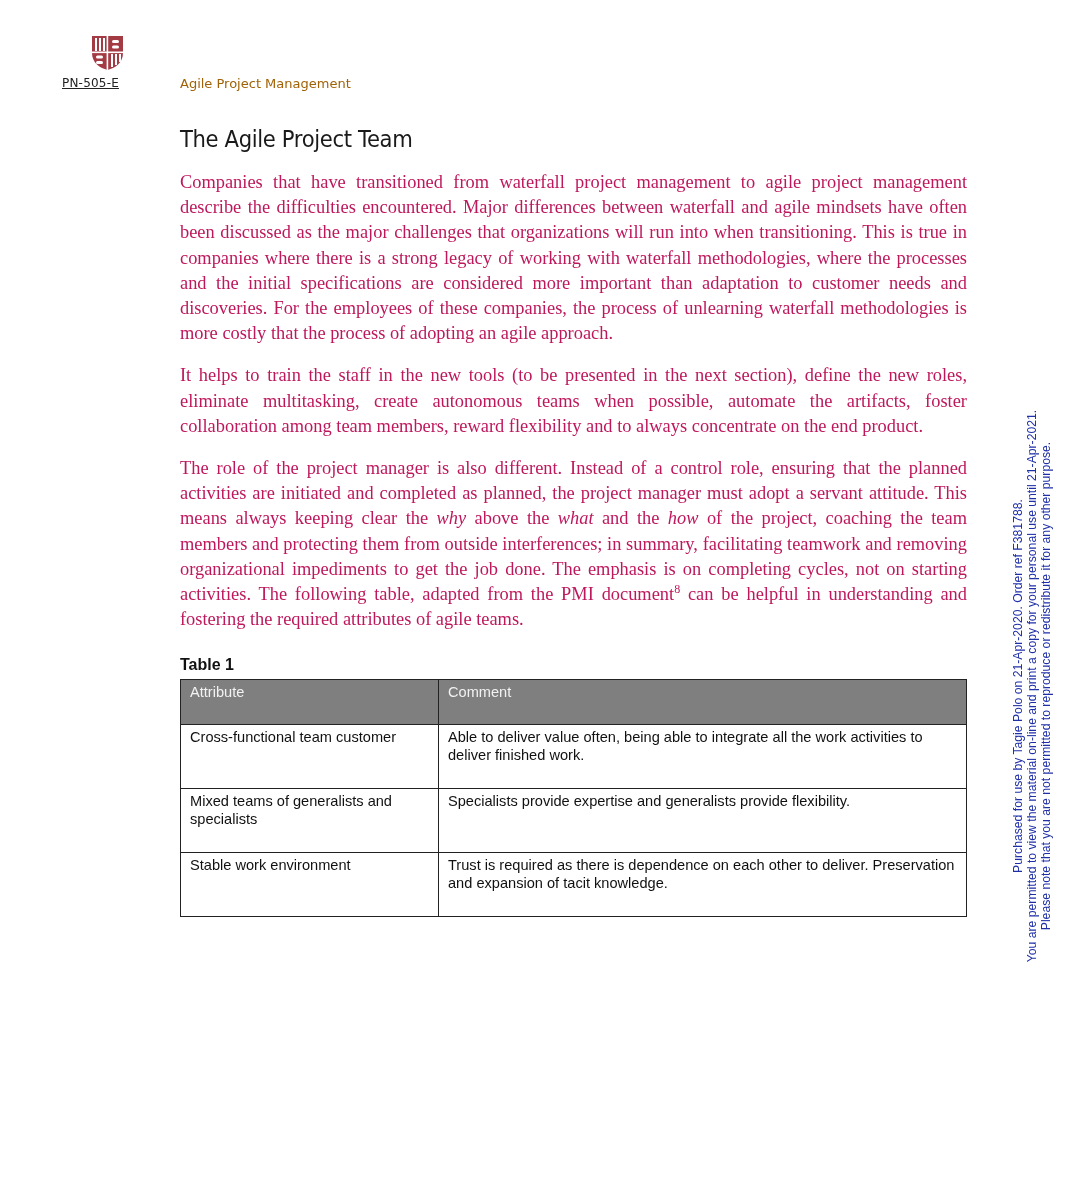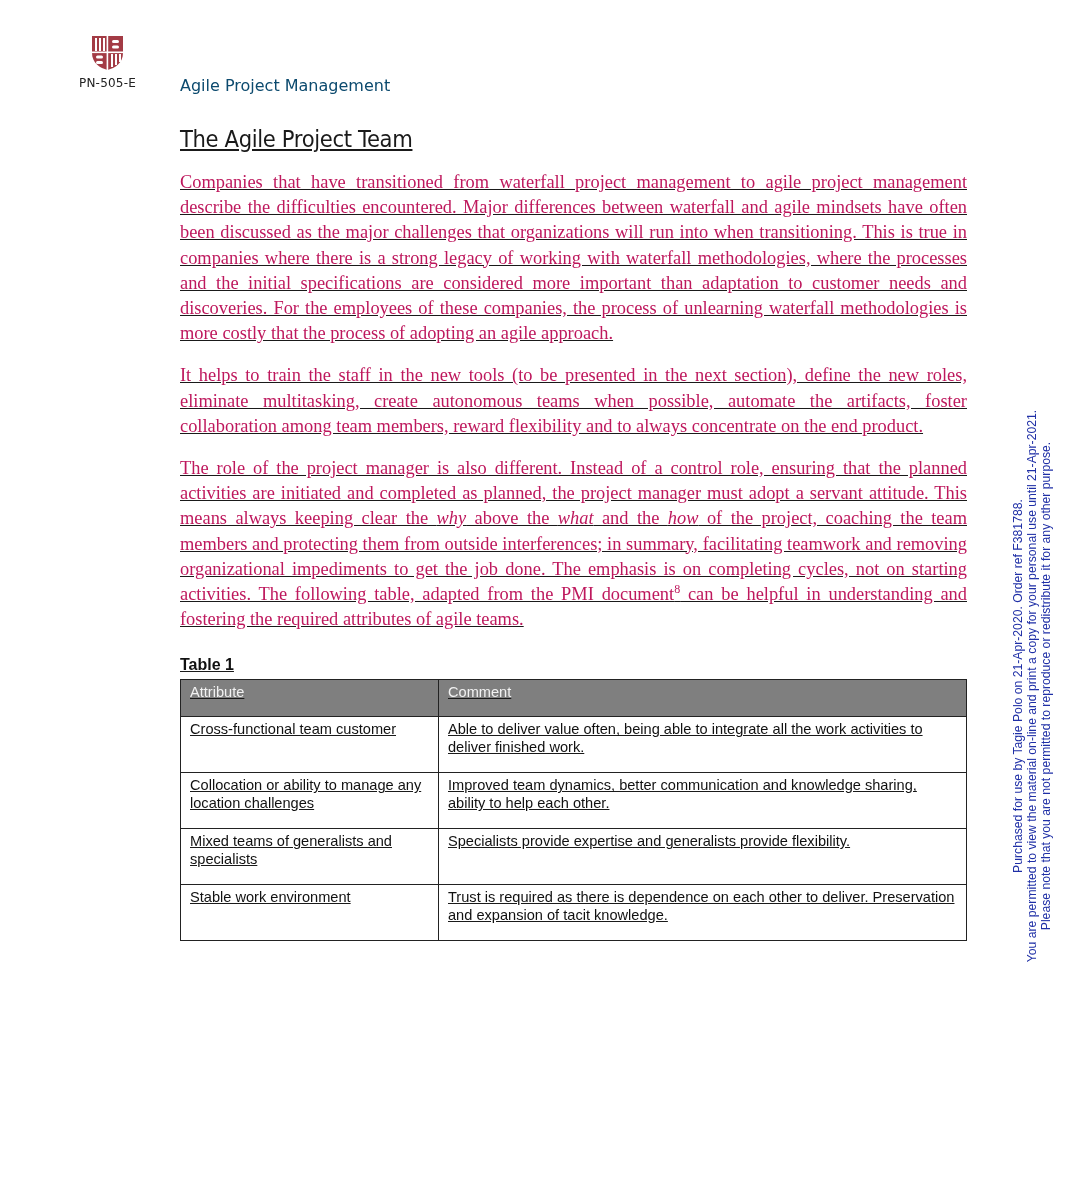--- a/index.html
+++ b/index.html
@@ -2,50 +2,51 @@
 <html><head>
   <meta charset="utf-8">
   <style>
     html, body { margin: 0; padding: 0; background: #ffffff; }
     body {
       width: 1080px; height: 1196px; position: relative; overflow: hidden;
       color: #1a1a1a;
     }
     .logo { position: absolute; left: 91px; top: 35px; width: 33px; height: 36px; }
     .doc-code {
-      position: absolute; left: 79px; top: 76px;
+      position: absolute; left: 62px; top: 76px;
       font-family: "DejaVu Sans", sans-serif; font-size: 12px; color: #222;
       letter-spacing: 0.2px;
+      text-decoration: underline;
     }
     .doc-series {
       position: absolute; left: 180px; top: 76px;
-      font-family: "DejaVu Sans", sans-serif; font-size: 16px; color: #0c4a6e;
+      font-family: "DejaVu Sans", sans-serif; font-size: 13px; color: #a16207;
     }
-    .content { position: absolute; left: 180px; top: 126px; width: 787px; text-decoration: underline; }
+    .content { position: absolute; left: 180px; top: 126px; width: 787px; }
     .title {
       font-family: "DejaVu Sans", sans-serif; font-weight: normal;
       font-size: 23px; color: #1a1a1a; margin: 0 0 18px 0; letter-spacing: -0.4px;
       transform: scaleX(0.92); transform-origin: left;
     }
     p.body {
       font-family: "Liberation Serif", serif; font-size: 18.4px; line-height: 25.2px;
       text-align: justify; margin: 0 0 17px 0; color: #be185d;
     }
     p.body sup { font-size: 12px; line-height: 0; vertical-align: super; }
     .table-caption {
       font-family: "Liberation Sans", sans-serif; font-weight: bold; font-size: 16px;
       margin: 24px 0 5px 0; color: #111;
     }
     table.attr {
       width: 787px; border-collapse: collapse;
       font-family: "Liberation Sans", sans-serif; font-size: 14.6px; color: #111;
     }
     table.attr th, table.attr td {
       border: 1px solid #222; vertical-align: top; text-align: left;
-      padding: 3px 9px 0 9px; line-height: 18px;
+      padding: 3px 9px 8px 9px; line-height: 18px;
     }
     table.attr th {
       background: #7f7f7f; color: #f2f2f2; font-weight: normal; height: 33px;
     }
     table.attr td.c1 { width: 239px; }
     table.attr tr.r1 td { height: 33px; }
     table.attr tr.r2 td, table.attr tr.r3 td, table.attr tr.r4 td, table.attr tr.r5 td { height: 52px; }
     .watermark {
       position: absolute; left: 1032px; top: 686px; width: 600px;
       transform: translate(-50%, -50%) rotate(-90deg);
@@ -95,24 +96,20 @@
       <tr>
         <th>Attribute</th>
         <th>Comment</th>
       </tr>
     </thead>
     <tbody>
       <tr class="r2">
         <td class="c1">Cross-functional team customer</td>
         <td>Able to deliver value often, being able to integrate all the work activities to deliver finished work.</td>
       </tr>
-      <tr class="r3">
-        <td class="c1">Collocation or ability to manage any location challenges</td>
-        <td>Improved team dynamics, better communication and knowledge sharing, ability to help each other.</td>
-      </tr>
       <tr class="r4">
         <td class="c1">Mixed teams of generalists and specialists</td>
         <td>Specialists provide expertise and generalists provide flexibility.</td>
       </tr>
       <tr class="r5">
         <td class="c1">Stable work environment</td>
         <td>Trust is required as there is dependence on each other to deliver. Preservation and expansion of tacit knowledge.</td>
       </tr>
     </tbody>
   </table>

